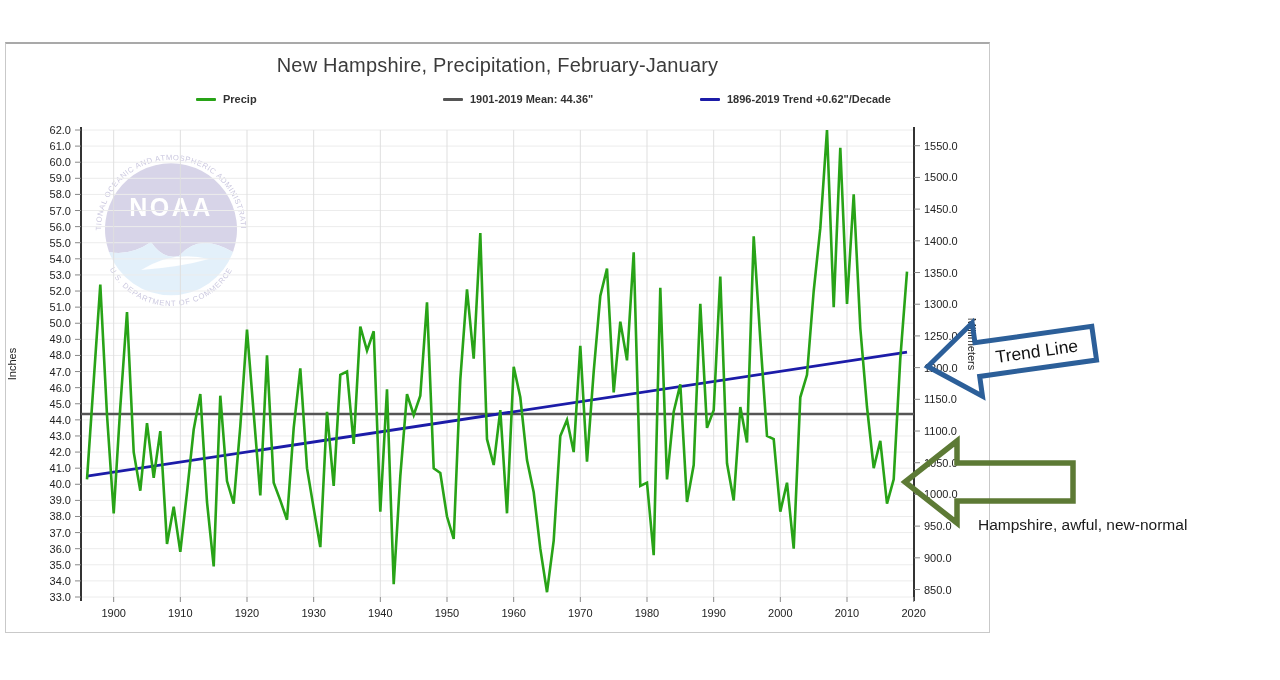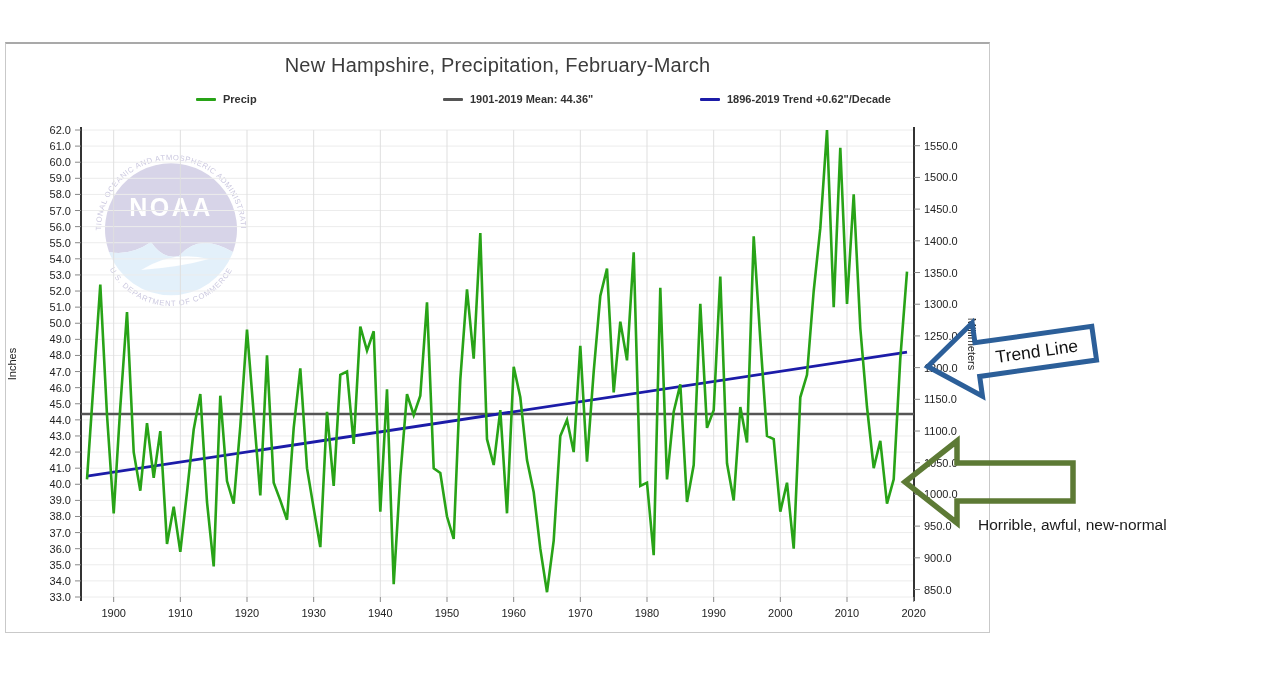--- a/index.html
+++ b/index.html
@@ -28,21 +28,21 @@
     font-size:15.5px;color:#1a1a1a;line-height:1.42;
   }
 </style>
 </head>
 <body>
 
 <div id="stage">
 
   <div id="chart-container">
 
-    <div id="chart-title">New Hampshire, Precipitation, February-March</div>
+    <div id="chart-title">New Hampshire, Precipitation, February-January</div>
 
     <div class="legend-item" id="legend-precip">
       <span class="legend-swatch" style="background: rgb(40, 163, 23);"></span>
       <span class="legend-label">Precip</span>
     </div>
     <div class="legend-item" id="legend-mean">
       <span class="legend-swatch" style="background: rgb(85, 85, 85);"></span>
       <span class="legend-label">1901-2019 Mean: 44.36"</span>
     </div>
     <div class="legend-item" id="legend-trend">
@@ -243,16 +243,16 @@
       <polygon points="12,57 62,20 62,40 180,40 180,74 62,74 62,94" fill="none" stroke="#2c5f99" stroke-width="5" stroke-linejoin="miter"></polygon>
       <text x="122" y="63" text-anchor="middle" font-size="17.5" fill="#111" font-family="Liberation Sans, sans-serif">Trend Line</text>
     </g>
   </svg>
 
   <svg class="annotation-svg" id="drought-arrow-svg" width="190" height="112">
     <polygon points="12,58 64,17 64,39 180,39 180,77 64,77 64,99" fill="none" stroke="#5d7a35" stroke-width="5.5" stroke-linejoin="miter"></polygon>
   </svg>
 
   <div id="drought-text">
-    <div>Horrible, awful, new-normal</div>
+    <div>Hampshire, awful, new-normal</div>
   </div>
 
 </div>
 
 </body></html>

